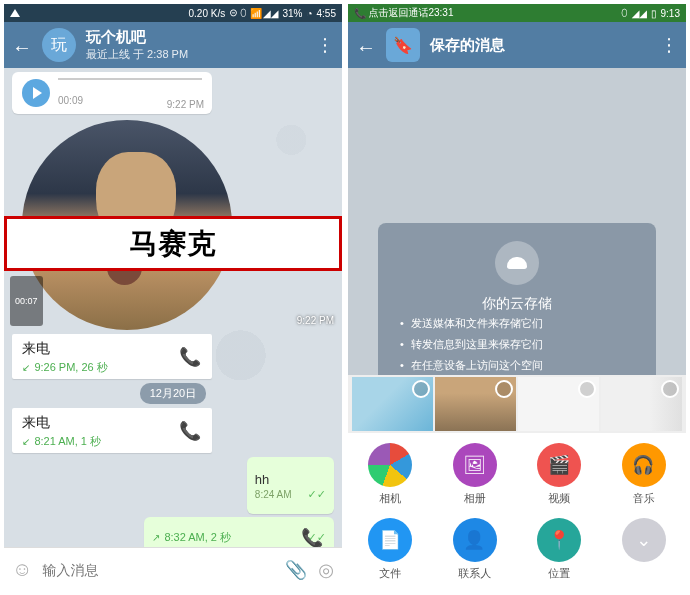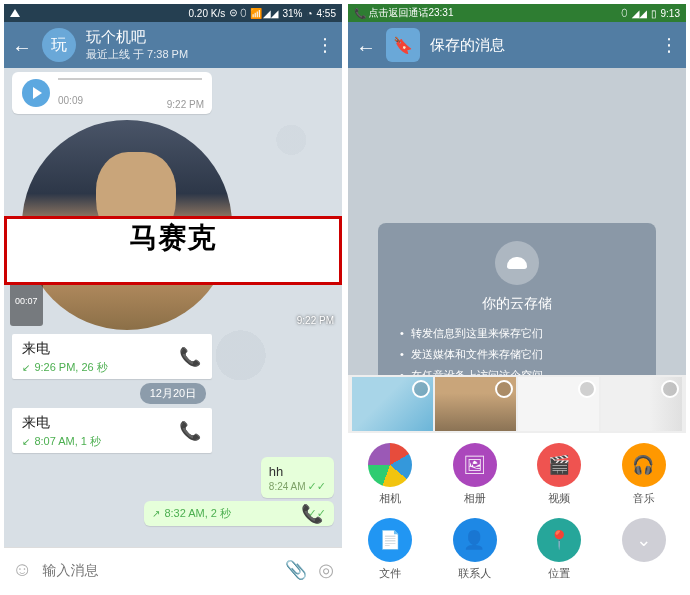--- a/index.html
+++ b/index.html
@@ -7,57 +7,57 @@
 .phone{width:338px;height:587px;background:#f97316;position:relative;overflow:hidden;display:flex;flex-direction:column}
 .statusbar{height:18px;background:#253f51;color:#fff;font-size:10px;display:flex;align-items:center;justify-content:flex-end;padding:0 6px;gap:4px}
 .statusbar.green{background:#2e7d32}
 .statusbar .left-item{margin-right:auto;display:flex;align-items:center;gap:2px}
 .tri{width:0;height:0;border-left:5px solid transparent;border-right:5px solid transparent;border-bottom:8px solid #fff}
 .header{background:#527da3;height:46px;display:flex;align-items:center;padding:0 8px;color:#fff;gap:10px}
 .back-arrow{font-size:20px;cursor:pointer}
 .avatar-circle{width:34px;height:34px;border-radius:50%;background:#6aa8d8;display:flex;align-items:center;justify-content:center;font-size:16px}
 .avatar-circle.sq{border-radius:6px}
 .header-title{flex:1;display:flex;flex-direction:column}
-.header-title .name{font-size:15px;font-weight:400}
+.header-title .name{font-size:15px;font-weight:700}
 .header-title .sub{font-size:11px;opacity:.85}
 .dots{font-size:18px;cursor:pointer}
 .chat-body{flex:1;overflow:hidden;position:relative;background:#d8dfe5;background-image:radial-gradient(circle at 20% 30%,rgba(120,135,150,.08) 20px,transparent 20px),radial-gradient(circle at 70% 60%,rgba(120,135,150,.08) 25px,transparent 25px),radial-gradient(circle at 85% 15%,rgba(120,135,150,.06) 15px,transparent 15px)}
 .voice-bubble{background:#fff;border-radius:6px;padding:6px 10px;margin:4px 8px;width:200px;display:flex;align-items:center;gap:8px;box-shadow:0 1px 1px rgba(0,0,0,.1);position:relative}
 .play-btn{width:28px;height:28px;border-radius:50%;background:#5ca8e0;display:flex;align-items:center;justify-content:center;color:#fff}
 .play-btn::after{content:'';border-left:9px solid #fff;border-top:6px solid transparent;border-bottom:6px solid transparent;margin-left:2px}
 .vb-time{font-size:10px;color:#999}
 .vb-right{position:absolute;right:8px;bottom:4px;font-size:10px;color:#999;display:flex;align-items:center;gap:2px}
 .photo-wrap{width:210px;height:210px;margin:6px auto 4px 18px;border-radius:50%;overflow:hidden;position:relative;background:linear-gradient(180deg,#4a5568 0%,#2d3748 35%,#d4a373 55%,#8b6f47 100%)}
 .photo-wrap::before{content:'';position:absolute;top:15%;left:35%;width:80px;height:95px;background:#c9a57a;border-radius:40% 40% 50% 50%}
-.mosaic-box{position:absolute;left:0;right:0;top:148px;height:69px;background:#fff;border:3px solid #c00;display:flex;align-items:flex-start;justify-content:center;z-index:5}
+.mosaic-box{position:absolute;left:0;right:0;top:148px;height:55px;background:#fff;border:3px solid #c00;display:flex;align-items:center;justify-content:center;z-index:5}
 .mosaic-text{font-size:28px;font-weight:900;color:#000;letter-spacing:1px}
 .badge-tl{position:absolute;bottom:-2px;left:6px;background:rgba(0,0,0,.45);color:#fff;font-size:9px;padding:20px 5px;border-radius:3px}
 .badge-br{position:absolute;bottom:4px;right:8px;color:#fff;font-size:10px;text-shadow:0 0 3px rgba(0,0,0,.8)}
 .call-card{background:#fff;border-radius:2px;margin:4px 8px;width:200px;padding:6px 10px 4px;box-shadow:0 1px 1px rgba(0,0,0,.1);position:relative}
 .call-label{font-size:14px;color:#222;margin-bottom:2px}
 .call-meta{font-size:11px;color:#4caf50;display:flex;align-items:center;gap:4px}
 .call-meta.out{color:#4caf50}
 .call-icon{position:absolute;right:10px;top:50%;transform:translateY(-50%);font-size:18px;color:#5ca8e0}
 .call-icon.g{color:#58b05c}
 .arrow-sm{font-size:10px}
 .date-pill{background:rgba(100,120,140,.65);color:#fff;font-size:11px;padding:3px 10px;border-radius:10px;margin:4px auto;width:fit-content}
-.msg-out{background:#e6ffda;border-radius:6px;margin:3px 8px 3px auto;padding:5px 8px;box-shadow:0 1px 1px rgba(0,0,0,.1);position:relative;min-width:50px}
+.msg-out{background:#e6ffda;border-radius:6px;margin:3px 8px 3px auto;padding:13px 8px;box-shadow:0 1px 1px rgba(0,0,0,.1);position:relative;min-width:50px}
 .msg-out.small{width:fit-content}
 .msg-text{font-size:13px;color:#333}
-.msg-meta{font-size:10px;color:#7da267;text-align:right;display:flex;justify-content:flex-end;align-items:center;gap:2px}
+.msg-meta{font-size:10px;color:#7da267;text-align:right;display:flex;justify-content:flex-end;align-items:center;gap:16px}
 .checks{color:#5bbd5e;font-size:11px}
 .input-bar{background:#fff;height:44px;display:flex;align-items:center;padding:0 8px;gap:10px;border-top:1px solid #ddd}
 .input-bar .emoji{font-size:20px;color:#aaa}
 .input-bar input{flex:1;border:none;outline:none;font-size:14px;color:#333}
 .input-bar .attach,.input-bar .mic{font-size:18px;color:#aaa}
 
 .cloud-box{margin:155px 30px 0;background:rgba(90,110,130,.55);border-radius:8px;padding:18px 16px;color:#fff;text-align:center}
 .cloud-ic{width:44px;height:44px;border-radius:50%;background:rgba(255,255,255,.3);margin:0 auto 10px;display:flex;align-items:center;justify-content:center}
 .cloud-ic::after{content:'';width:20px;height:12px;background:#fff;border-radius:10px 10px 3px 3px;position:relative}
-.cloud-title{font-size:14px;margin-bottom:10px}
+.cloud-title{font-size:14px;margin-bottom:0}
 .cloud-list{list-style:none;text-align:left;font-size:11px;line-height:1.9;padding-left:6px}
 .cloud-list li::before{content:'• ';margin-right:4px}
 .thumbs{display:flex;gap:2px;padding:2px 4px;background:#eee;height:58px}
 .thumb{flex:1;background:#ccc;position:relative;overflow:hidden}
 .thumb .sel{position:absolute;top:3px;right:3px;width:18px;height:18px;border-radius:50%;border:2px solid #fff;background:rgba(0,0,0,.15)}
 .t1{background:linear-gradient(135deg,#a8d5e8 40%,#6bb5d8 100%)}
 .t2{background:linear-gradient(180deg,#c9a57a 30%,#8b7355 100%)}
 .t3{background:#f5f5f5}
 .t4{background:linear-gradient(90deg,#f0f0f0 60%,#e0e0e0 100%)}
 .action-grid{background:#fff;padding:10px 0;display:grid;grid-template-columns:repeat(4,1fr);row-gap:12px}
@@ -82,21 +82,21 @@
     <span>◔</span>
     <span>4:55</span>
   </div>
   <div class="header">
     <span class="back-arrow">←</span>
     <div class="avatar-circle">
         <span>玩</span>
       </div>
     <div class="header-title">
       <span class="name">玩个机吧</span>
-      <span class="sub">最近上线 于 7:38 PM</span>
+      <span class="sub">最近上线 于 2:38 PM</span>
     </div>
     <span class="dots">⋮</span>
   </div>
   <div class="chat-body">
     <div class="voice-bubble">
       <div class="play-btn"></div>
       <div style="flex:1"><div style="height:2px;background:#ccc;margin-bottom:10px"></div><span class="vb-time">00:09</span></div>
       <span class="vb-right">9:22 PM</span>
     </div>
     <div style="position:relative">
@@ -113,21 +113,21 @@
           <span class="arrow-sm">↙</span>
           <span>9:26 PM, 26 秒</span>
         </div>
       <span class="call-icon">📞</span>
     </div>
     <div class="date-pill">12月20日</div>
     <div class="call-card">
       <div class="call-label">来电</div>
       <div class="call-meta">
           <span class="arrow-sm">↙</span>
-          <span>8:07 AM, 1 秒</span>
+          <span>8:21 AM, 1 秒</span>
         </div>
       <span class="call-icon">📞</span>
     </div>
     <div class="msg-out small">
       <span class="msg-text">hh</span>
       <span class="msg-meta">
           <span>8:24 AM</span>
           <span class="checks">✓✓</span>
         </span>
     </div>
@@ -168,22 +168,22 @@
     <div class="header-title">
       <span class="name">保存的消息</span>
     </div>
     <span class="dots">⋮</span>
   </div>
   <div class="chat-body" style="background:#c5cdd4">
     <div class="cloud-box">
       <div class="cloud-ic"></div>
       <div class="cloud-title">你的云存储</div>
       <ul class="cloud-list">
+        <li>发送媒体和文件来存储它们</li>
         <li>转发信息到这里来保存它们</li>
-        <li>发送媒体和文件来存储它们</li>
         <li>在任意设备上访问这个空间</li>
       </ul>
     </div>
   </div>
   <div class="thumbs">
     <div class="thumb t1">
         <div class="sel"></div>
       </div>
     <div class="thumb t2">
         <div class="sel"></div>

